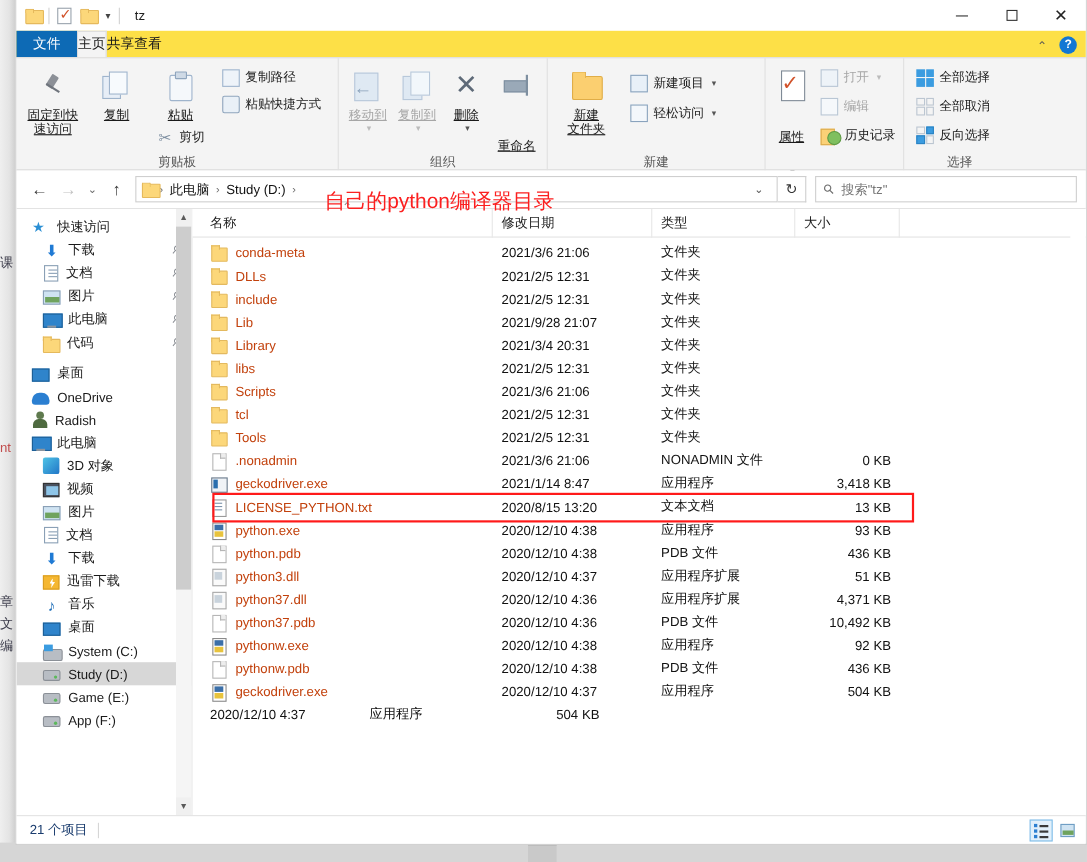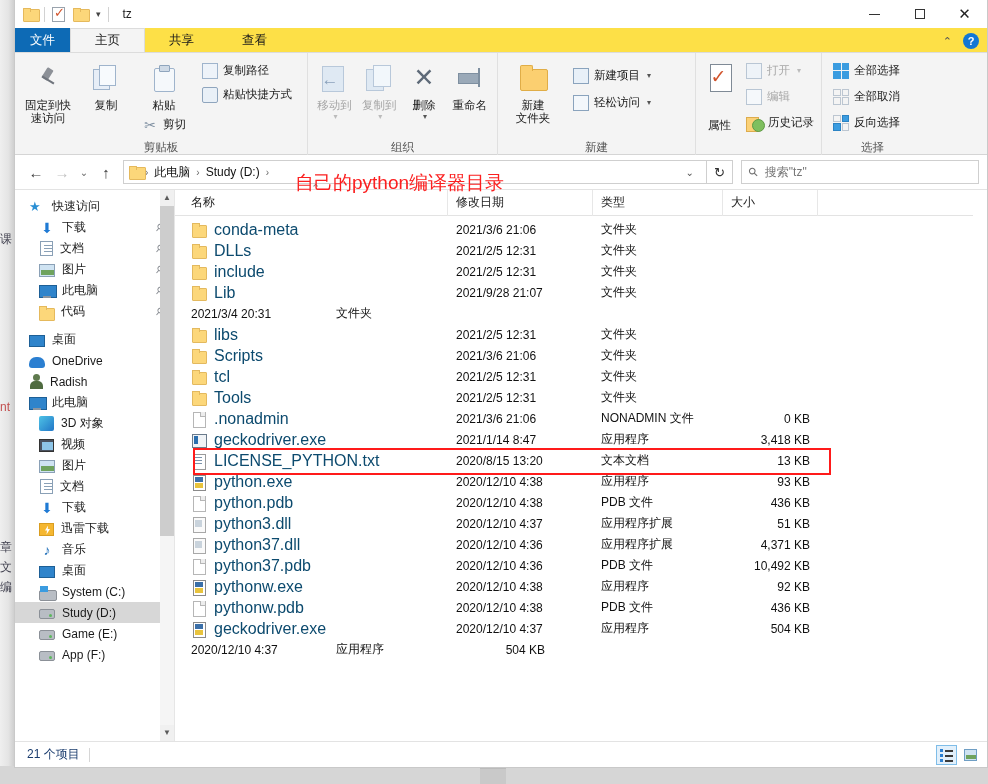--- a/index.html
+++ b/index.html
@@ -71,21 +71,21 @@
   .wc-min { width: 11px; height: 1px; background: #333; }
   .wc-max { width: 10px; height: 10px; border: 1px solid #333; }
   .wc-x { font-size: 15px; line-height: 1; font-family: "DejaVu Sans", sans-serif; }
 
   
   .tabbar {
     height: 24px; display: flex; align-items: flex-end; position: relative;
     background: #fde047; flex: none;
   }
   .tab {
-    height: 24px; padding: 0 24px; display: flex; align-items: center;
+    height: 24px; padding: 0 0; display: flex; align-items: center;
     font-size: 12.5px; color: #1a1a1a; cursor: default;
   }
   .tab.file { background: #0d6ab5; color: #fff; padding: 0 15px; }
   .tab.active { background: #f4f4f4; border: 1px solid #dcdcdc; border-bottom: none; }
   .tabbar-right { position: absolute; right: 8px; bottom: 3px; display: flex; align-items: center; gap: 11px; }
   .chev-up { font-size: 11px; color: #555; }
   .help-ico {
     width: 16px; height: 16px; border-radius: 50%; background: #1277d4; color: #fff;
     font-size: 11px; font-weight: bold; display: flex; align-items: center; justify-content: center;
   }
@@ -97,21 +97,21 @@
   }
   .rgroup { position: relative; height: 103px; display: flex; flex-direction: column; padding: 0 4px; }
   .rgroup + .rgroup { border-left: 1px solid #e0e0e0; }
   .rgroup-body { flex: 1; display: flex; align-items: flex-start; padding-top: 4px; }
   .rgroup-title { height: 16px; text-align: center; font-size: 11.5px; color: #555; }
 
   .bigbtn {
     width: 58px; display: flex; flex-direction: column; align-items: center;
     padding-top: 4px; cursor: default; text-align: center;
   }
-  .bigbtn .lbl { font-size: 11.5px; color: #1a1a1a; line-height: 13px; margin-top: 4px; }
+  .bigbtn .lbl { font-size: 11.5px; color: #1a1a1a; line-height: 13px; margin-top: 4px; text-decoration: underline; }
   .bigbtn.dim .lbl { color: #a6a6a6; }
   .bigbtn .icn { height: 34px; display: flex; align-items: center; justify-content: center; }
 
   .smallcol { display: flex; flex-direction: column; justify-content: flex-start; padding-top: 3px; gap: 3px; }
   .smallbtn { display: flex; align-items: center; gap: 5px; height: 21px; padding: 0 3px; cursor: default; }
   .smallbtn .lbl { font-size: 11.5px; color: #1a1a1a; white-space: nowrap; }
   .smallbtn.dim .lbl { color: #a6a6a6; }
   .dd-caret { font-size: 8px; color: #555; margin-left: 2px; }
   .dd-caret.dim { color: #bbb; }
 
@@ -288,21 +288,21 @@
   .col-name { width: 265px; }
   .col-date { width: 145px; }
   .col-type { width: 130px; }
   .col-size { width: 95px; justify-content: flex-start; }
   .col-rest { flex: 1; border-right: none; }
   .sort-caret { position: absolute; left: 128px; top: -8px; font-size: 11px; color: #888; }
 
   .filelist { flex: 1; overflow: hidden; position: relative; padding-top: 3px; }
   .frow { height: 21px; display: flex; align-items: center; padding-left: 8px; cursor: default; }
   .frow .fname { width: 265px; display: flex; align-items: center; gap: 7px; padding-left: 8px; }
-  .frow .fname span { font-size: 16px; color: #0c4a6e; white-space: nowrap; }
+  .frow .fname span { font-size: 12px; color: #c2410c; white-space: nowrap; }
   .frow .fdate { width: 145px; padding-left: 8px; font-size: 12px; color: #111; }
   .frow .ftype { width: 130px; padding-left: 8px; font-size: 12px; color: #111; }
   .frow .fsize { width: 95px; padding-right: 8px; font-size: 12px; color: #111; text-align: right; }
 
   .ficon { width: 16px; height: 16px; position: relative; flex: none; }
   .fi-folder:before{content:"";position:absolute;left:1px;top:3px;width:13px;height:11px;background:#fcd77a;border:1px solid #e3b95f;border-radius:0 1px 1px 1px;}
   .fi-folder:after{content:"";position:absolute;left:1px;top:1px;width:6px;height:3px;background:#fcd77a;border:1px solid #e3b95f;border-bottom:none;}
   .fi-file:before{content:"";position:absolute;left:2px;top:1px;width:11px;height:14px;background:#fff;border:1px solid #b6b6b6;}
   .fi-file:after{content:"";position:absolute;right:2px;top:1px;width:4px;height:4px;background:#ededed;border-left:1px solid #b6b6b6;border-bottom:1px solid #b6b6b6;}
   .fi-txt:before{content:"";position:absolute;left:2px;top:1px;width:11px;height:14px;background:#fff;border:1px solid #9a9a9a;}
@@ -448,21 +448,21 @@
             <span class="lbl">复制到</span>
             <span class="dd-caret dim">▾</span>
           </div>
           <div class="bigbtn" style="width:46px;">
             <span class="icn">
                 <span class="ic ic-delete">✕</span>
               </span>
             <span class="lbl">删除</span>
             <span class="dd-caret">▾</span>
           </div>
-          <div class="bigbtn" style="width:48px;">
+          <div class="bigbtn" style="width:48px;gap:28px;">
             <span class="icn">
                 <span class="ic ic-rename"></span>
               </span>
             <span class="lbl">重命名</span>
           </div>
         </div>
         <div class="rgroup-title">组织</div>
       </div>
 
       <div class="rgroup" style="width:198px;">
@@ -725,20 +725,24 @@
             <div class="frow">
               <div class="fname">
                 <span class="ficon fi-folder"></span>
                 <span>Lib</span>
               </div>
               <div class="fdate">2021/9/28 21:07</div>
               <div class="ftype">文件夹</div>
               <div class="fsize"></div>
             </div>
             <div class="frow">
+              <div class="fname">
+                <span class="ficon fi-folder"></span>
+                <span>Library</span>
+              </div>
               <div class="fdate">2021/3/4 20:31</div>
               <div class="ftype">文件夹</div>
               <div class="fsize"></div>
             </div>
             <div class="frow">
               <div class="fname">
                 <span class="ficon fi-folder"></span>
                 <span>libs</span>
               </div>
               <div class="fdate">2021/2/5 12:31</div>

